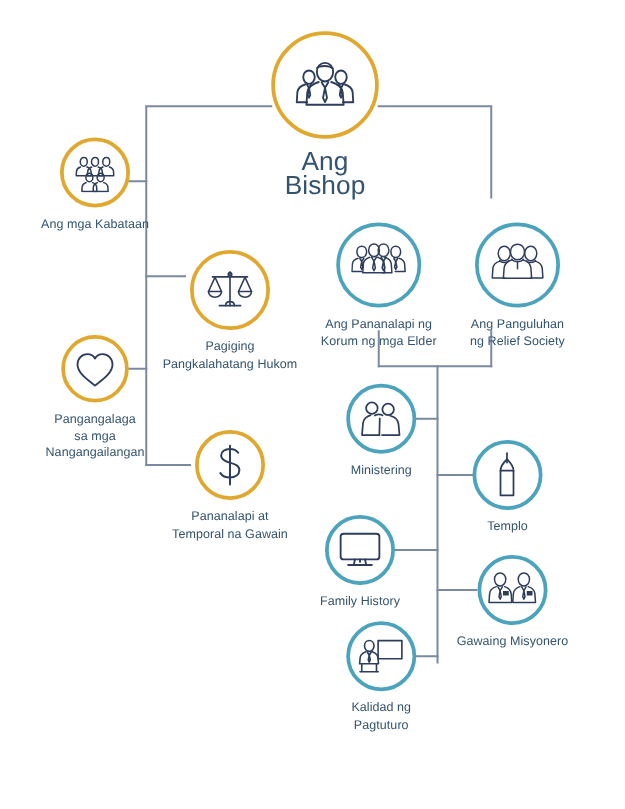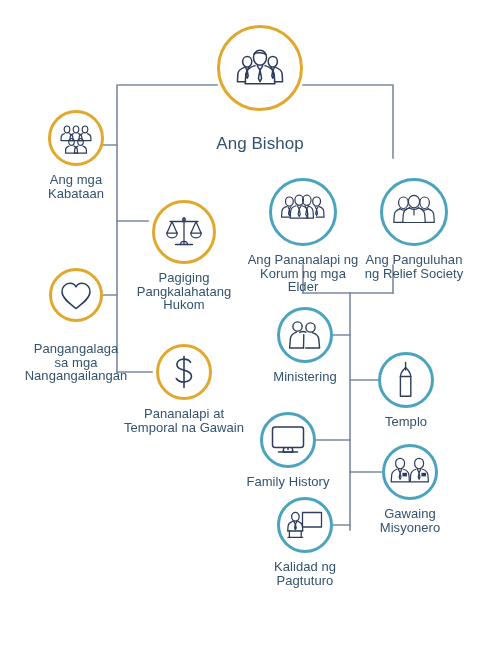--- a/index.html
+++ b/index.html
@@ -39,29 +39,29 @@
     justify-content: center;
     box-sizing: border-box;
   }
   .ring.gold { border: 3px solid #e0a82e; }
   .ring.blue { border: 3px solid #4ba3bd; }
   .ring svg { display: block; }
   .node-label {
     margin-top: 7px;
     text-align: center;
     color: #33536e;
-    font-size: 13px;
+    font-size: 10px;
     line-height: 13.5px;
     white-space: pre-line;
     letter-spacing: 0.05px;
   }
   .node-label.big {
-    font-size: 17px;
+    font-size: 21px;
     line-height: 19px;
-    margin-top: 23px;
+    margin-top: 9px;
   }
 </style>
 </head>
 <body>
 
 <div id="chart-root">
 
   <svg id="connector-layer" viewBox="0 0 500 647" width="500" height="647" aria-hidden="true">
     <g fill="none" stroke="#7a8aa0" stroke-width="1.6" stroke-linecap="square">
 
@@ -155,21 +155,21 @@
           <path d="M2.8 20.2c0 2.7 2.3 4.6 5.2 4.6s5.2-1.9 5.2-4.6"></path>
           <path d="M32 8.8l-5.2 11.4h10.4L32 8.8z"></path>
           <path d="M26.8 20.2c0 2.7 2.3 4.6 5.2 4.6s5.2-1.9 5.2-4.6"></path>
         </svg>
       </span>
     </div>
     <div class="node-label">Pagiging
 Pangkalahatang Hukom</div>
   </div>
 
-  <div class="node" style="left:22px; top:268px; width:108px;gap:13px;">
+  <div class="node" style="left:22px; top:268px; width:108px;">
     <div class="ring gold" style="width:54px; height:54px;">
       <span>
         <svg width="34" height="31" viewBox="0 0 34 31" fill="none" stroke="#2e3d5c" stroke-width="1.5" stroke-linecap="round" stroke-linejoin="round">
           <path d="M17 28.5C11.6 24.2 3 18.6 3 11.6 3 6.9 6.5 3.3 10.9 3.3c2.7 0 5 1.4 6.1 3.5 1.1-2.1 3.4-3.5 6.1-3.5 4.4 0 7.9 3.6 7.9 8.3 0 7-8.6 12.6-14 16.9z"></path>
         </svg>
       </span>
     </div>
     <div class="node-label">Pangangalaga
 sa mga
 Nangangailangan</div>

